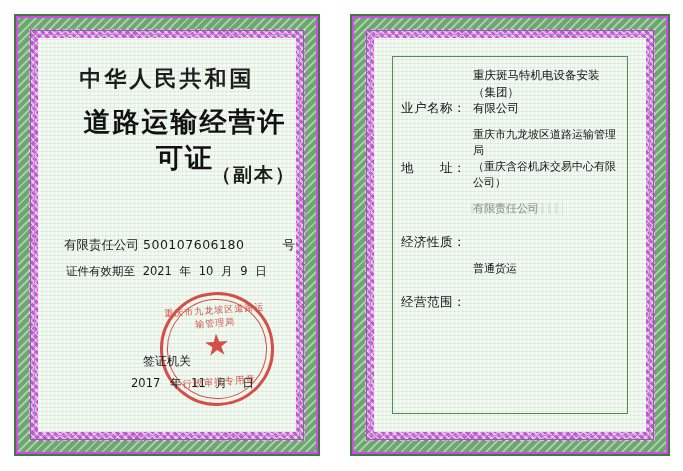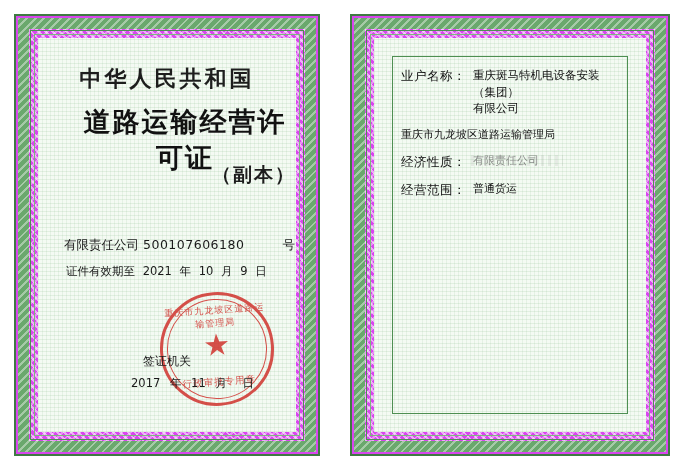--- a/index.html
+++ b/index.html
@@ -251,20 +251,21 @@
     font-size: 12.5px;
     color: #111111;
     line-height: 1.45;
   }
   .field-label {
     flex: 0 0 72px;
     font-family: "DejaVu Serif", "Liberation Serif", serif;
     font-size: 12.5px;
     letter-spacing: 0.5px;
     white-space: nowrap;
+    margin-top: 32px;
   }
   .field-value {
     flex: 1 1 auto;
     font-size: 11.5px;
     color: #111111;
     word-break: break-all;
   }
   .field-value .l2 { display: block; }
   .field-value.small { font-size: 11px; }
   .overlap-stamp {
@@ -352,22 +353,24 @@
 
         <div class="field-row">
           <div class="field-label">业户名称：</div>
           <div class="field-value">
             <span class="l2">重庆斑马特机电设备安装（集团）</span>
             <span class="l2">有限公司</span>
           </div>
         </div>
 
         <div class="field-row">
+          <div class="field-label">地　　址：</div>
           <div class="field-value small">
             <span class="l2">重庆市九龙坡区道路运输管理局</span>
+            <span class="l2">（重庆含谷机床交易中心有限公司）</span>
           </div>
         </div>
 
         <div class="field-row">
           <div class="field-label">经济性质：</div>
           <div class="field-value small overlap-stamp">有限责任公司</div>
         </div>
 
         <div class="field-row">
           <div class="field-label">经营范围：</div>

